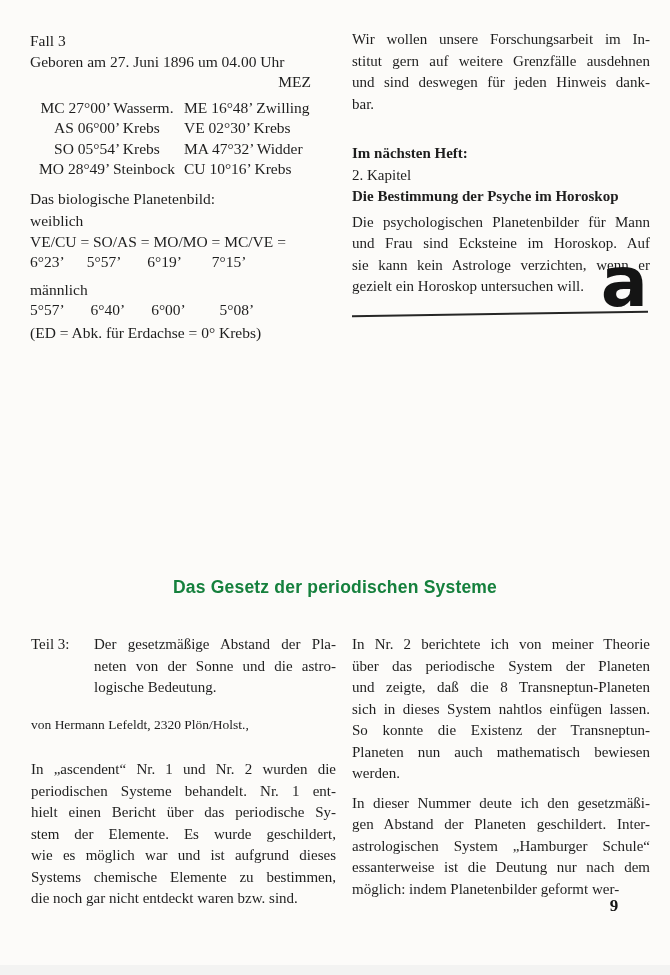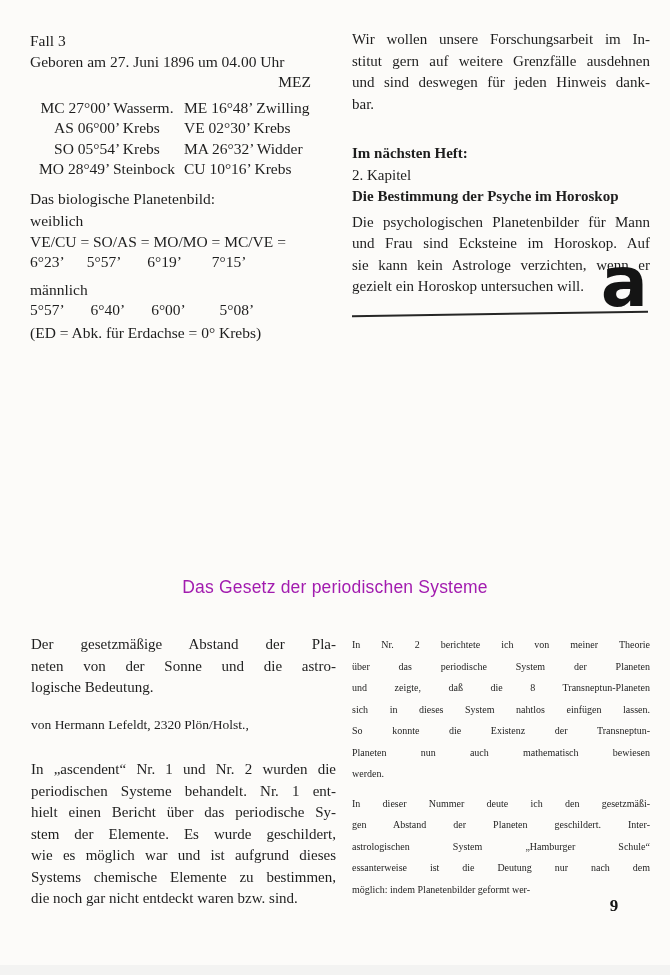--- a/index.html
+++ b/index.html
@@ -54,39 +54,39 @@
     position: absolute; left: 0px; top: 284px; width: 296px;
     border-top: 2px solid #262626;
     transform: rotate(-0.9deg);
   }
 
   
   .article-title {
     position: absolute; left: 0; top: 577px; width: 670px;
     text-align: center;
     font-family: "Liberation Sans", "DejaVu Sans", sans-serif;
-    font-weight: 400; font-size: 17.5px; color: #a21caf;
+    font-weight: 700; font-size: 17.5px; color: #15803d;
     letter-spacing: 0.2px;
   }
 
   
   .bottom-left {
     position: absolute; left: 31px; top: 634px; width: 305px;
     font-size: 15px; line-height: 21.5px;
   }
   .part-row { display: flex; }
   .part-label { width: 63px; flex: none; }
   .part-text { flex: 1; }
   .byline { margin-top: 15px; font-size: 13.5px; }
   .bl-para { margin-top: 24px; }
 
   
   .bottom-right {
     position: absolute; left: 352px; top: 634px; width: 298px;
-    font-size: 10px; line-height: 21.5px;
+    font-size: 15px; line-height: 21.5px;
   }
   .br-para2 { margin-top: 8px; }
 
   
   .page-number {
     position: absolute; left: 594px; top: 896px; width: 40px;
     text-align: center; font-weight: bold; font-size: 17px; color: #141414;
   }
   .scan-edge {
     position: absolute; left: 0; bottom: 0; width: 670px; height: 10px;
@@ -107,21 +107,21 @@
       <div class="astro-row">
         <span class="astro-c1">MC  27°00’ Wasserm.</span>
         <span class="astro-c2">ME 16°48’ Zwilling</span>
       </div>
       <div class="astro-row">
         <span class="astro-c1">AS  06°00’ Krebs</span>
         <span class="astro-c2">VE 02°30’ Krebs</span>
       </div>
       <div class="astro-row">
         <span class="astro-c1">SO  05°54’ Krebs</span>
-        <span class="astro-c2">MA 26°32’ Widder</span>
+        <span class="astro-c2">MA 47°32’ Widder</span>
       </div>
       <div class="astro-row">
         <span class="astro-c1">MO  28°49’ Steinbock</span>
         <span class="astro-c2">CU 10°16’ Krebs</span>
       </div>
     </div>
 
     <div class="bio-heading">Das biologische Planetenbild:</div>
 
     <div class="gender-label">weiblich</div>
@@ -158,20 +158,21 @@
       </div>
 
     <div class="a-logo">a</div>
     <div class="separator-rule"></div>
   </div>
 
   <div class="article-title">Das Gesetz der periodischen Systeme</div>
 
   <div class="bottom-left">
     <div class="part-row">
+      <span class="part-label">Teil 3:</span>
       <span class="part-text justify">
           <div class="line">Der gesetzmäßige Abstand der Pla-</div>
           <div class="line">neten von der Sonne und die astro-</div>
           <div class="line">logische Bedeutung.</div>
         </span>
     </div>
     <div class="byline">von Hermann Lefeldt, 2320 Plön/Holst.,</div>
     <div class="bl-para justify">
         <div class="line">In „ascendent“ Nr. 1 und Nr. 2 wurden die</div>
         <div class="line">periodischen Systeme behandelt. Nr. 1 ent-</div>

